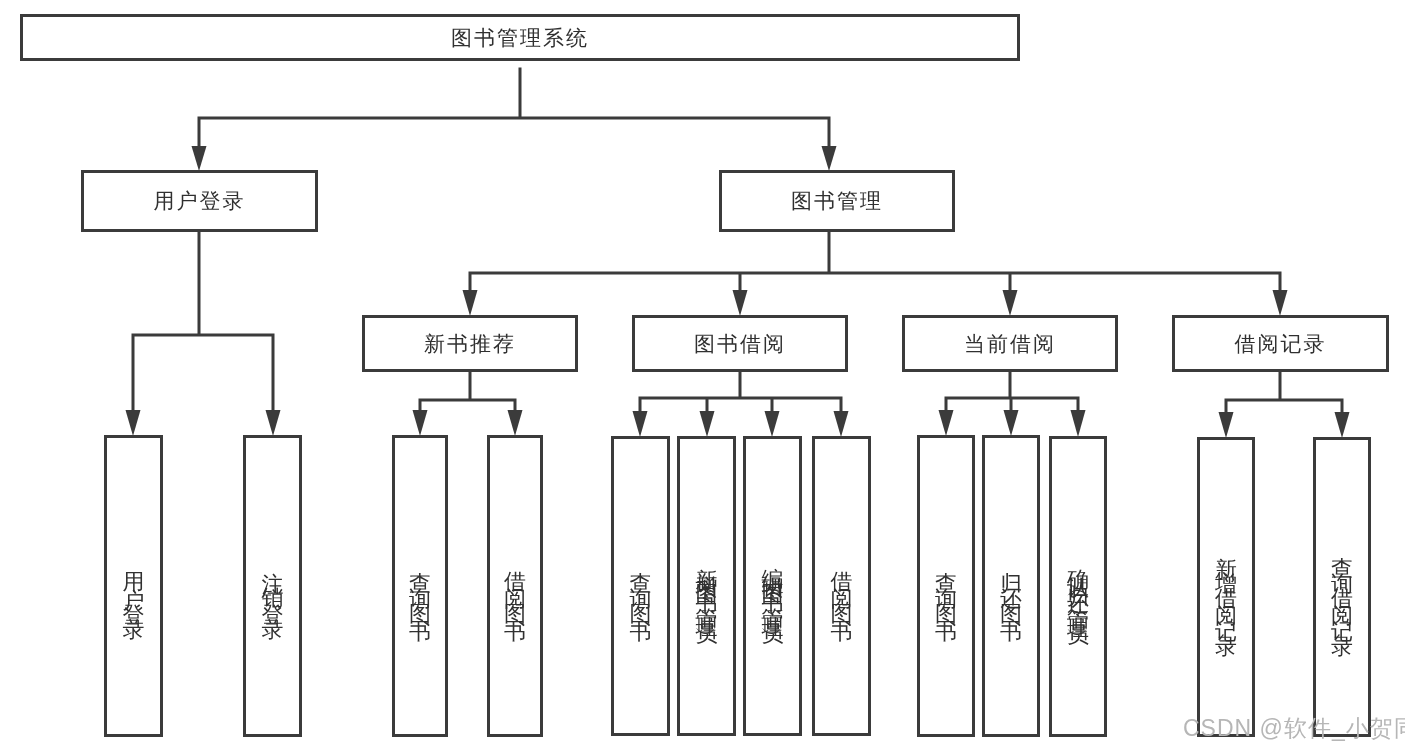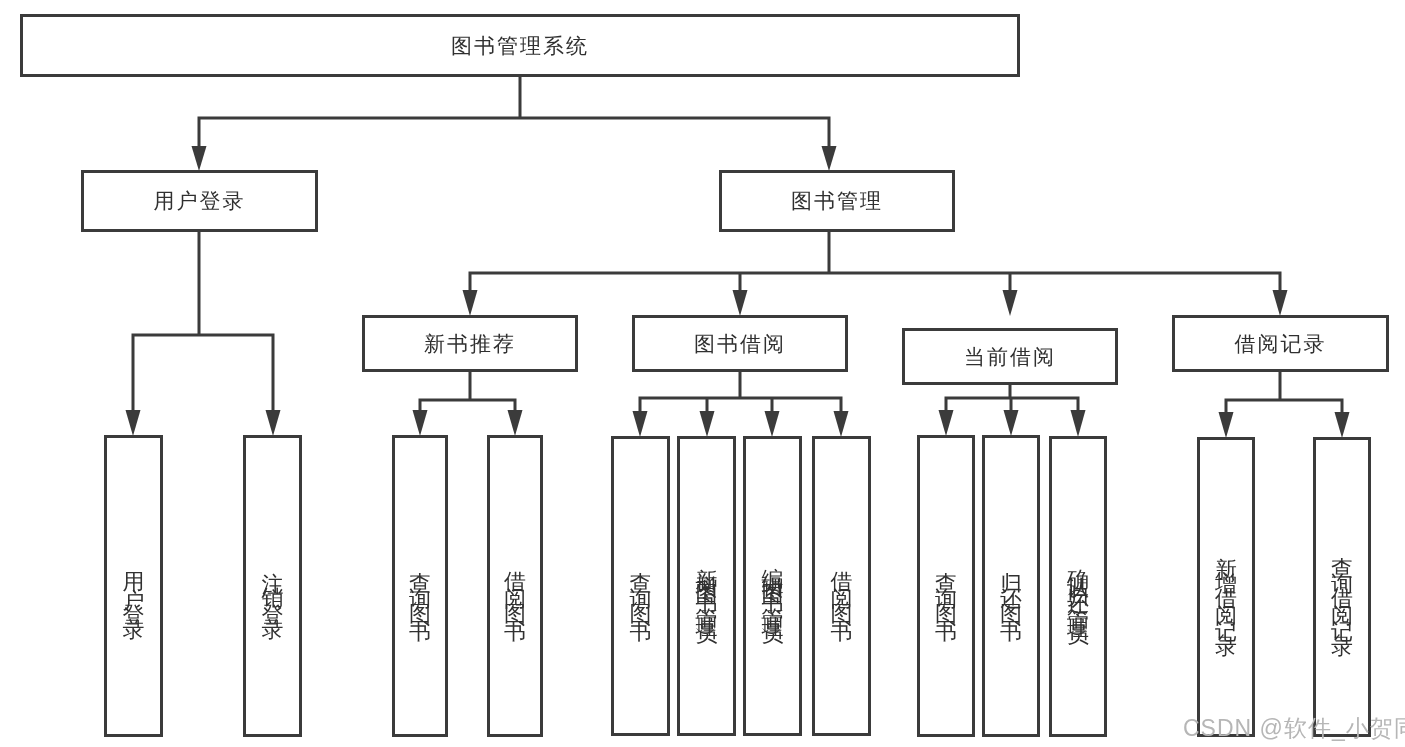--- a/index.html
+++ b/index.html
@@ -68,38 +68,38 @@
       <polygon points="1003.5,410 1018.5,410 1011,436"></polygon>
       <polygon points="1070.5,410 1085.5,410 1078,437"></polygon>
     </g>
     <g>
       <path d="M1280,372 L1280,400 M1226,400 L1342,400 M1226,400 L1226,413 M1342,400 L1342,413"></path>
       <polygon points="1218.5,412 1233.5,412 1226,438"></polygon>
       <polygon points="1334.5,412 1349.5,412 1342,438"></polygon>
     </g>
   </svg>
 
-  <div class="node h-node" style="left:20px; top:14px; width:1000px; height:63px;">
+  <div class="node h-node" style="left:20px; top:14px; width:1000px; height:47px;">
     <span>图书管理系统</span>
   </div>
 
   <div class="node h-node" style="left:81px; top:170px; width:237px; height:62px;">
     <span>用户登录</span>
   </div>
   <div class="node h-node" style="left:711px; top:170px; width:236px; height:62px;margin-left:8px;">
     <span>图书管理</span>
   </div>
 
   <div class="node h-node" style="left:632px; top:315px; width:216px; height:57px;">
     <span>图书借阅</span>
   </div>
   <div class="node h-node" style="left:362px; top:315px; width:216px; height:57px;">
     <span>新书推荐</span>
   </div>
-  <div class="node h-node" style="left:902px; top:315px; width:216px; height:57px;margin-top:13px;">
+  <div class="node h-node" style="left:902px; top:315px; width:216px; height:57px;">
     <span>当前借阅</span>
   </div>
   <div class="node h-node" style="left:1172px; top:315px; width:217px; height:57px;">
     <span>借阅记录</span>
   </div>
 
   <div class="node v-node" style="left:104px; top:435px; width:59px; height:302px;">
     <span class="txt">用户登录</span>
   </div>
   <div class="node v-node" style="left:243px; top:435px; width:59px; height:302px;">

